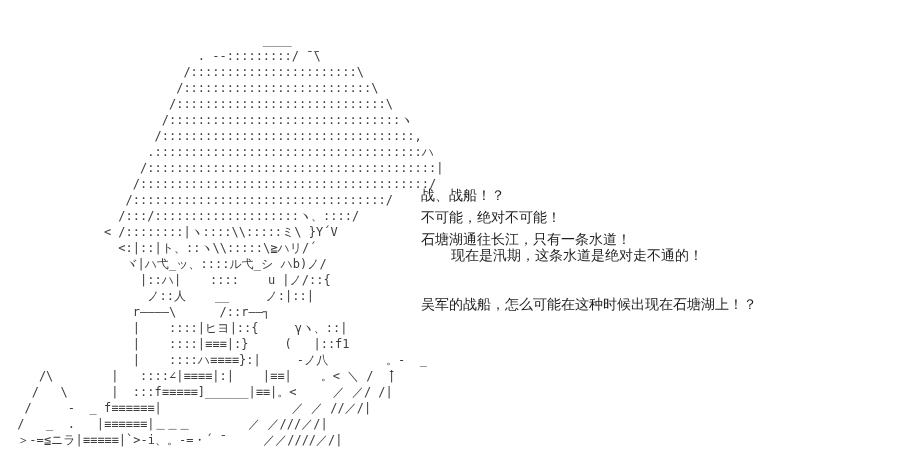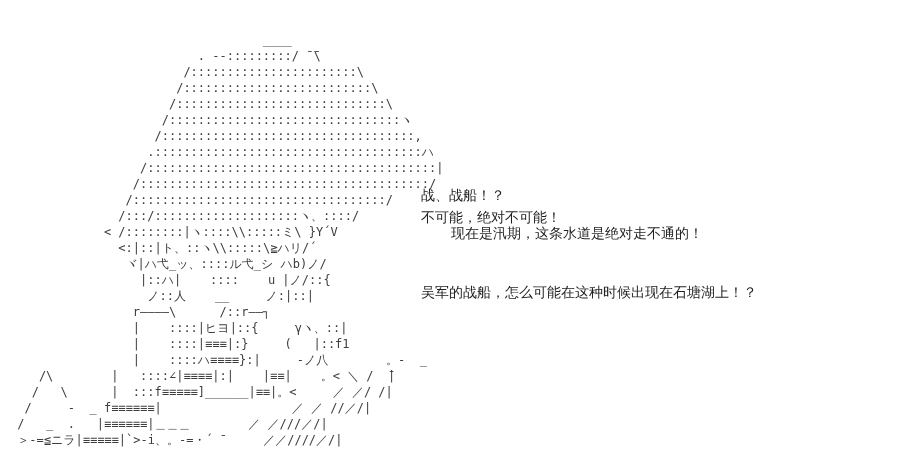--- a/index.html
+++ b/index.html
@@ -30,21 +30,21 @@
     position: absolute;
     left: 421px;
     top: 187px;
     color: var(--text, #1f1f1f);
     font-size: 14px;
     line-height: 16px;
   }
   .dialogue .line { white-space: nowrap; }
   .dialogue .gap-para { margin-top: 6px; }
   .dialogue .gap-none { margin-top: 0; margin-left: 30px; }
-  .dialogue .gap-big  { margin-top: 43px; }
+  .dialogue .gap-big  { margin-top: 33px; }
 </style>
 </head>
 <body>
 
 <div class="scene">
 
   <pre class="ascii-art">                                   ____
                           . -‐:::::::::/ ̄ ̄\
                         /:::::::::::::::::::::::\
                        /::::::::::::::::::::::::::\
@@ -67,17 +67,18 @@
                  |    ::::ハ≡≡≡≡}:|     -ノ八        。-  _
     /\        |   ::::∠|≡≡≡≡|:|    |≡≡|    。&lt; ＼ /  ̄|
    /   \      |  :::f≡≡≡≡≡]______|≡≡|。&lt;     ／ ／/ /|
   /     -  _ f≡≡≡≡≡≡|                  ／ ／ //／/|
  /   _  .   |≡≡≡≡≡≡|＿＿＿        ／ ／///／/|
  ＞-=≦ニラ|≡≡≡≡≡|`&gt;-i、。-=・´ ̄      ／／////／/|</pre>
 
   <div class="dialogue">
     <div class="line">战、战船！？</div>
     <div class="line gap-para">不可能，绝对不可能！</div>
+    <div class="line gap-para">石塘湖通往长江，只有一条水道！</div>
     <div class="line gap-none">现在是汛期，这条水道是绝对走不通的！</div>
     <div class="line gap-big">吴军的战船，怎么可能在这种时候出现在石塘湖上！？</div>
   </div>
 
 </div>
 
 </body></html>

